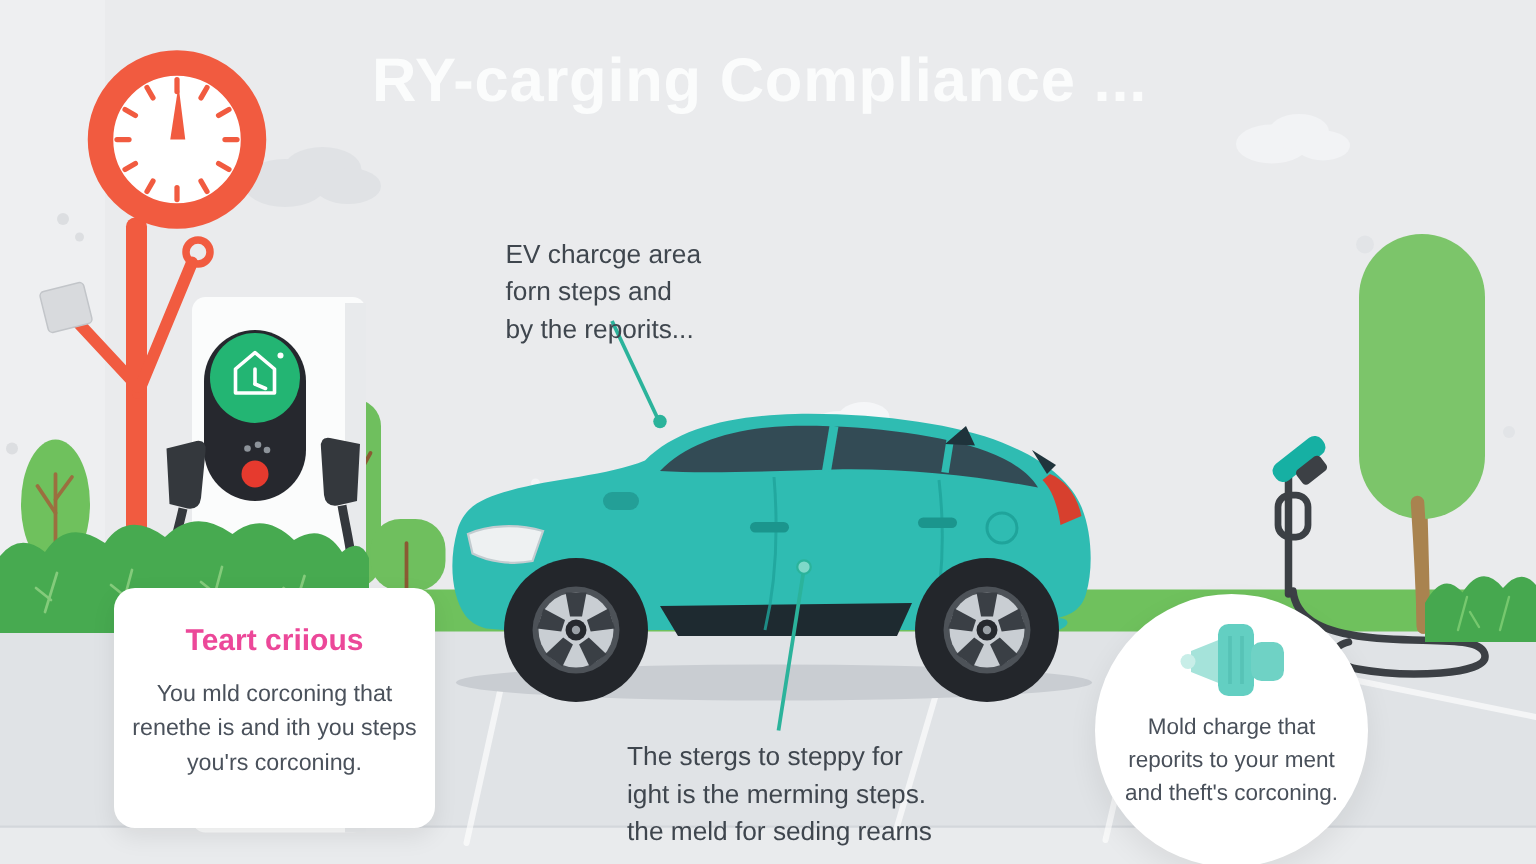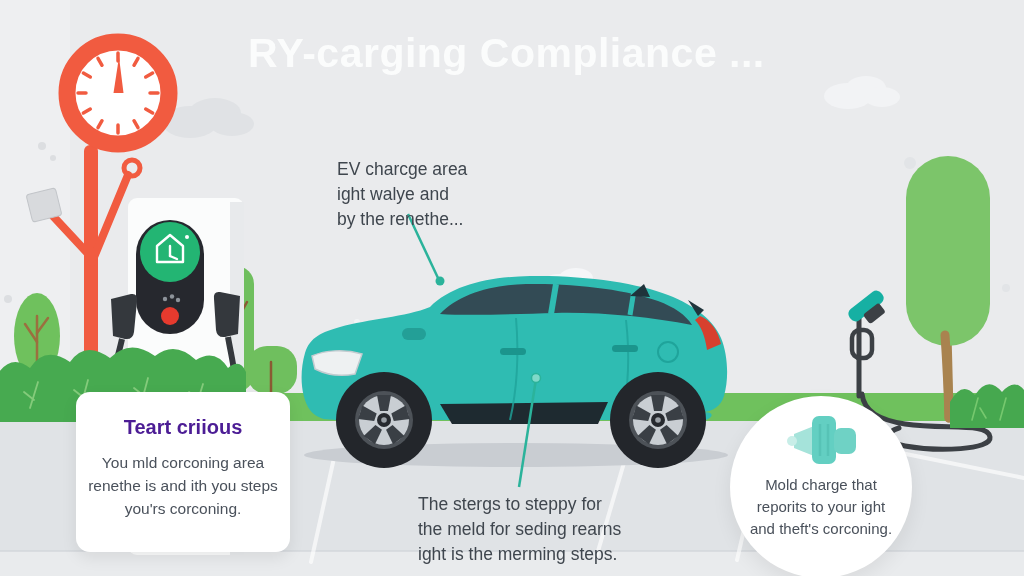--- a/index.html
+++ b/index.html
@@ -8,21 +8,21 @@
   .stage svg.scene{position:absolute;left:0;top:0;}
   .overlay{position:absolute;}
   .title{left:248px;top:30px;width:620px;font-size:41px;font-weight:bold;
          color:rgba(252,253,253,.95);letter-spacing:.5px;white-space:nowrap;}
   .callout{color:#3f464e;font-size:17.5px;line-height:25px;font-weight:500;}
   .callout-top{left:337px;top:157px;width:220px;}
   .callout-bottom{left:418px;top:492px;width:260px;}
   .info-card{left:76px;top:392px;width:214px;height:160px;background:#ffffff;
              border-radius:14px;box-shadow:0 6px 16px rgba(0,0,0,.08);
              text-align:center;box-sizing:border-box;padding-top:24px;}
-  .info-card .heading{color:#4c1d95;font-size:20px;font-weight:bold;margin-bottom:12px;}
+  .info-card .heading{color:#ec4899;font-size:20px;font-weight:bold;margin-bottom:12px;}
   .info-card .line{color:#4a515b;font-size:15.5px;line-height:23px;}
   .circle-note{left:730px;top:396px;width:182px;height:182px;background:#ffffff;
                border-radius:50%;box-shadow:0 8px 20px rgba(0,0,0,.07);
                text-align:center;box-sizing:border-box;padding-top:16px;}
   .circle-note .line{color:#49505a;font-size:15px;line-height:22px;}
   .circle-note svg{display:block;margin:0 auto 6px auto;}
 </style>
 </head>
 <body>
 
@@ -250,44 +250,44 @@
           <path d="M 1000,420 L 1006,398"></path>
           <path d="M 986,418 L 980,408"></path>
       </g>
     </g>
   </svg>
 
   <div class="overlay title">RY-carging Compliance ...</div>
 
   <div class="overlay callout callout-top">
     <div>EV charcge area</div>
-    <div>ight walye and</div>
-    <div>by the renethe...</div>
+    <div>forn steps and</div>
+    <div>by the reporits...</div>
   </div>
 
   <div class="overlay callout callout-bottom">
     <div>The stergs to steppy for</div>
+    <div>ight is the merming steps.</div>
     <div>the meld for seding rearns</div>
-    <div>ight is the merming steps.</div>
   </div>
 
   <div class="overlay info-card">
     <div class="heading">Teart criious</div>
-    <div class="line">You mld corconing area</div>
+    <div class="line">You mld corconing that</div>
     <div class="line">renethe is and ith you steps</div>
     <div class="line">you'rs corconing.</div>
   </div>
 
   <div class="overlay circle-note">
     <svg width="74" height="56" viewBox="0 0 74 56">
       <polygon points="30,14 10,22 10,36 30,44" fill="#a5e3da"></polygon>
       <circle cx="8" cy="29" r="5" fill="#c8eee8"></circle>
       <rect x="28" y="4" width="24" height="48" rx="7" fill="#63cfc2"></rect>
       <rect x="50" y="16" width="22" height="26" rx="7" fill="#6fd2c5"></rect>
       <line x1="36" y1="12" x2="36" y2="44" stroke="#57c3b6" stroke-width="2.5"></line>
       <line x1="44" y1="12" x2="44" y2="44" stroke="#57c3b6" stroke-width="2.5"></line>
     </svg>
     <div class="line">Mold charge that</div>
-    <div class="line">reporits to your ight</div>
+    <div class="line">reporits to your ment</div>
     <div class="line">and theft's corconing.</div>
   </div>
 
 </div>
 
 </body></html>

